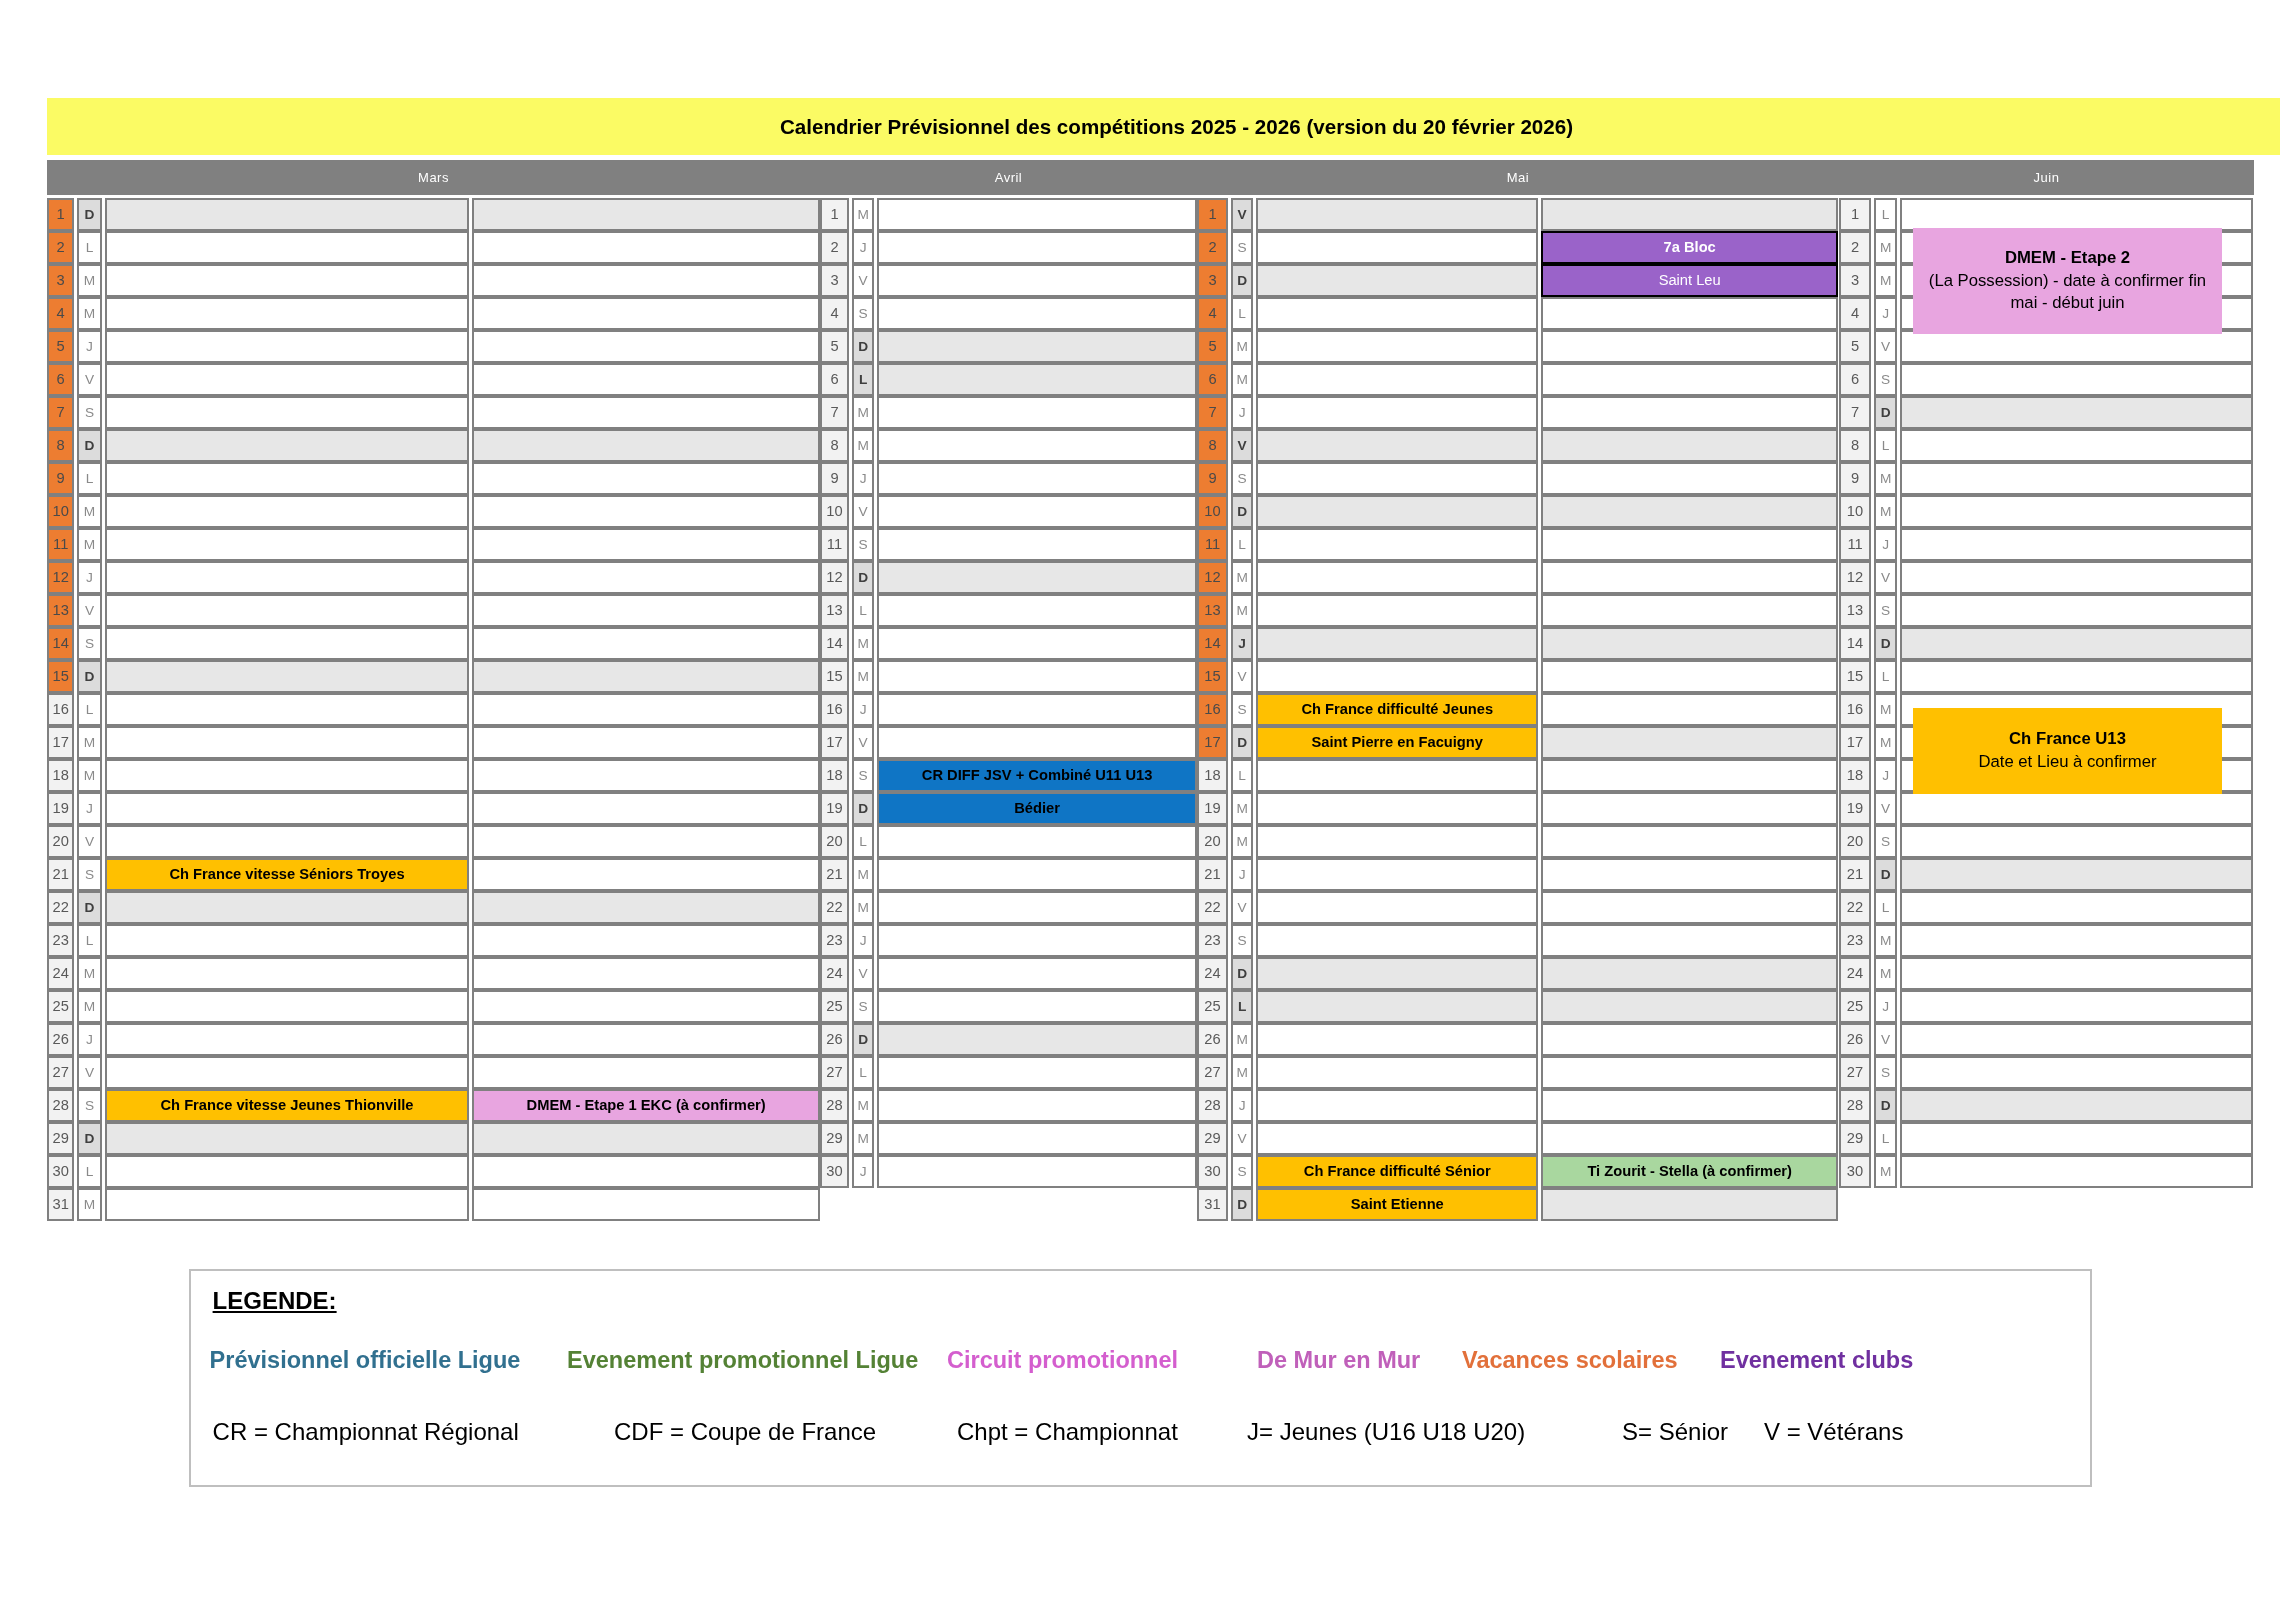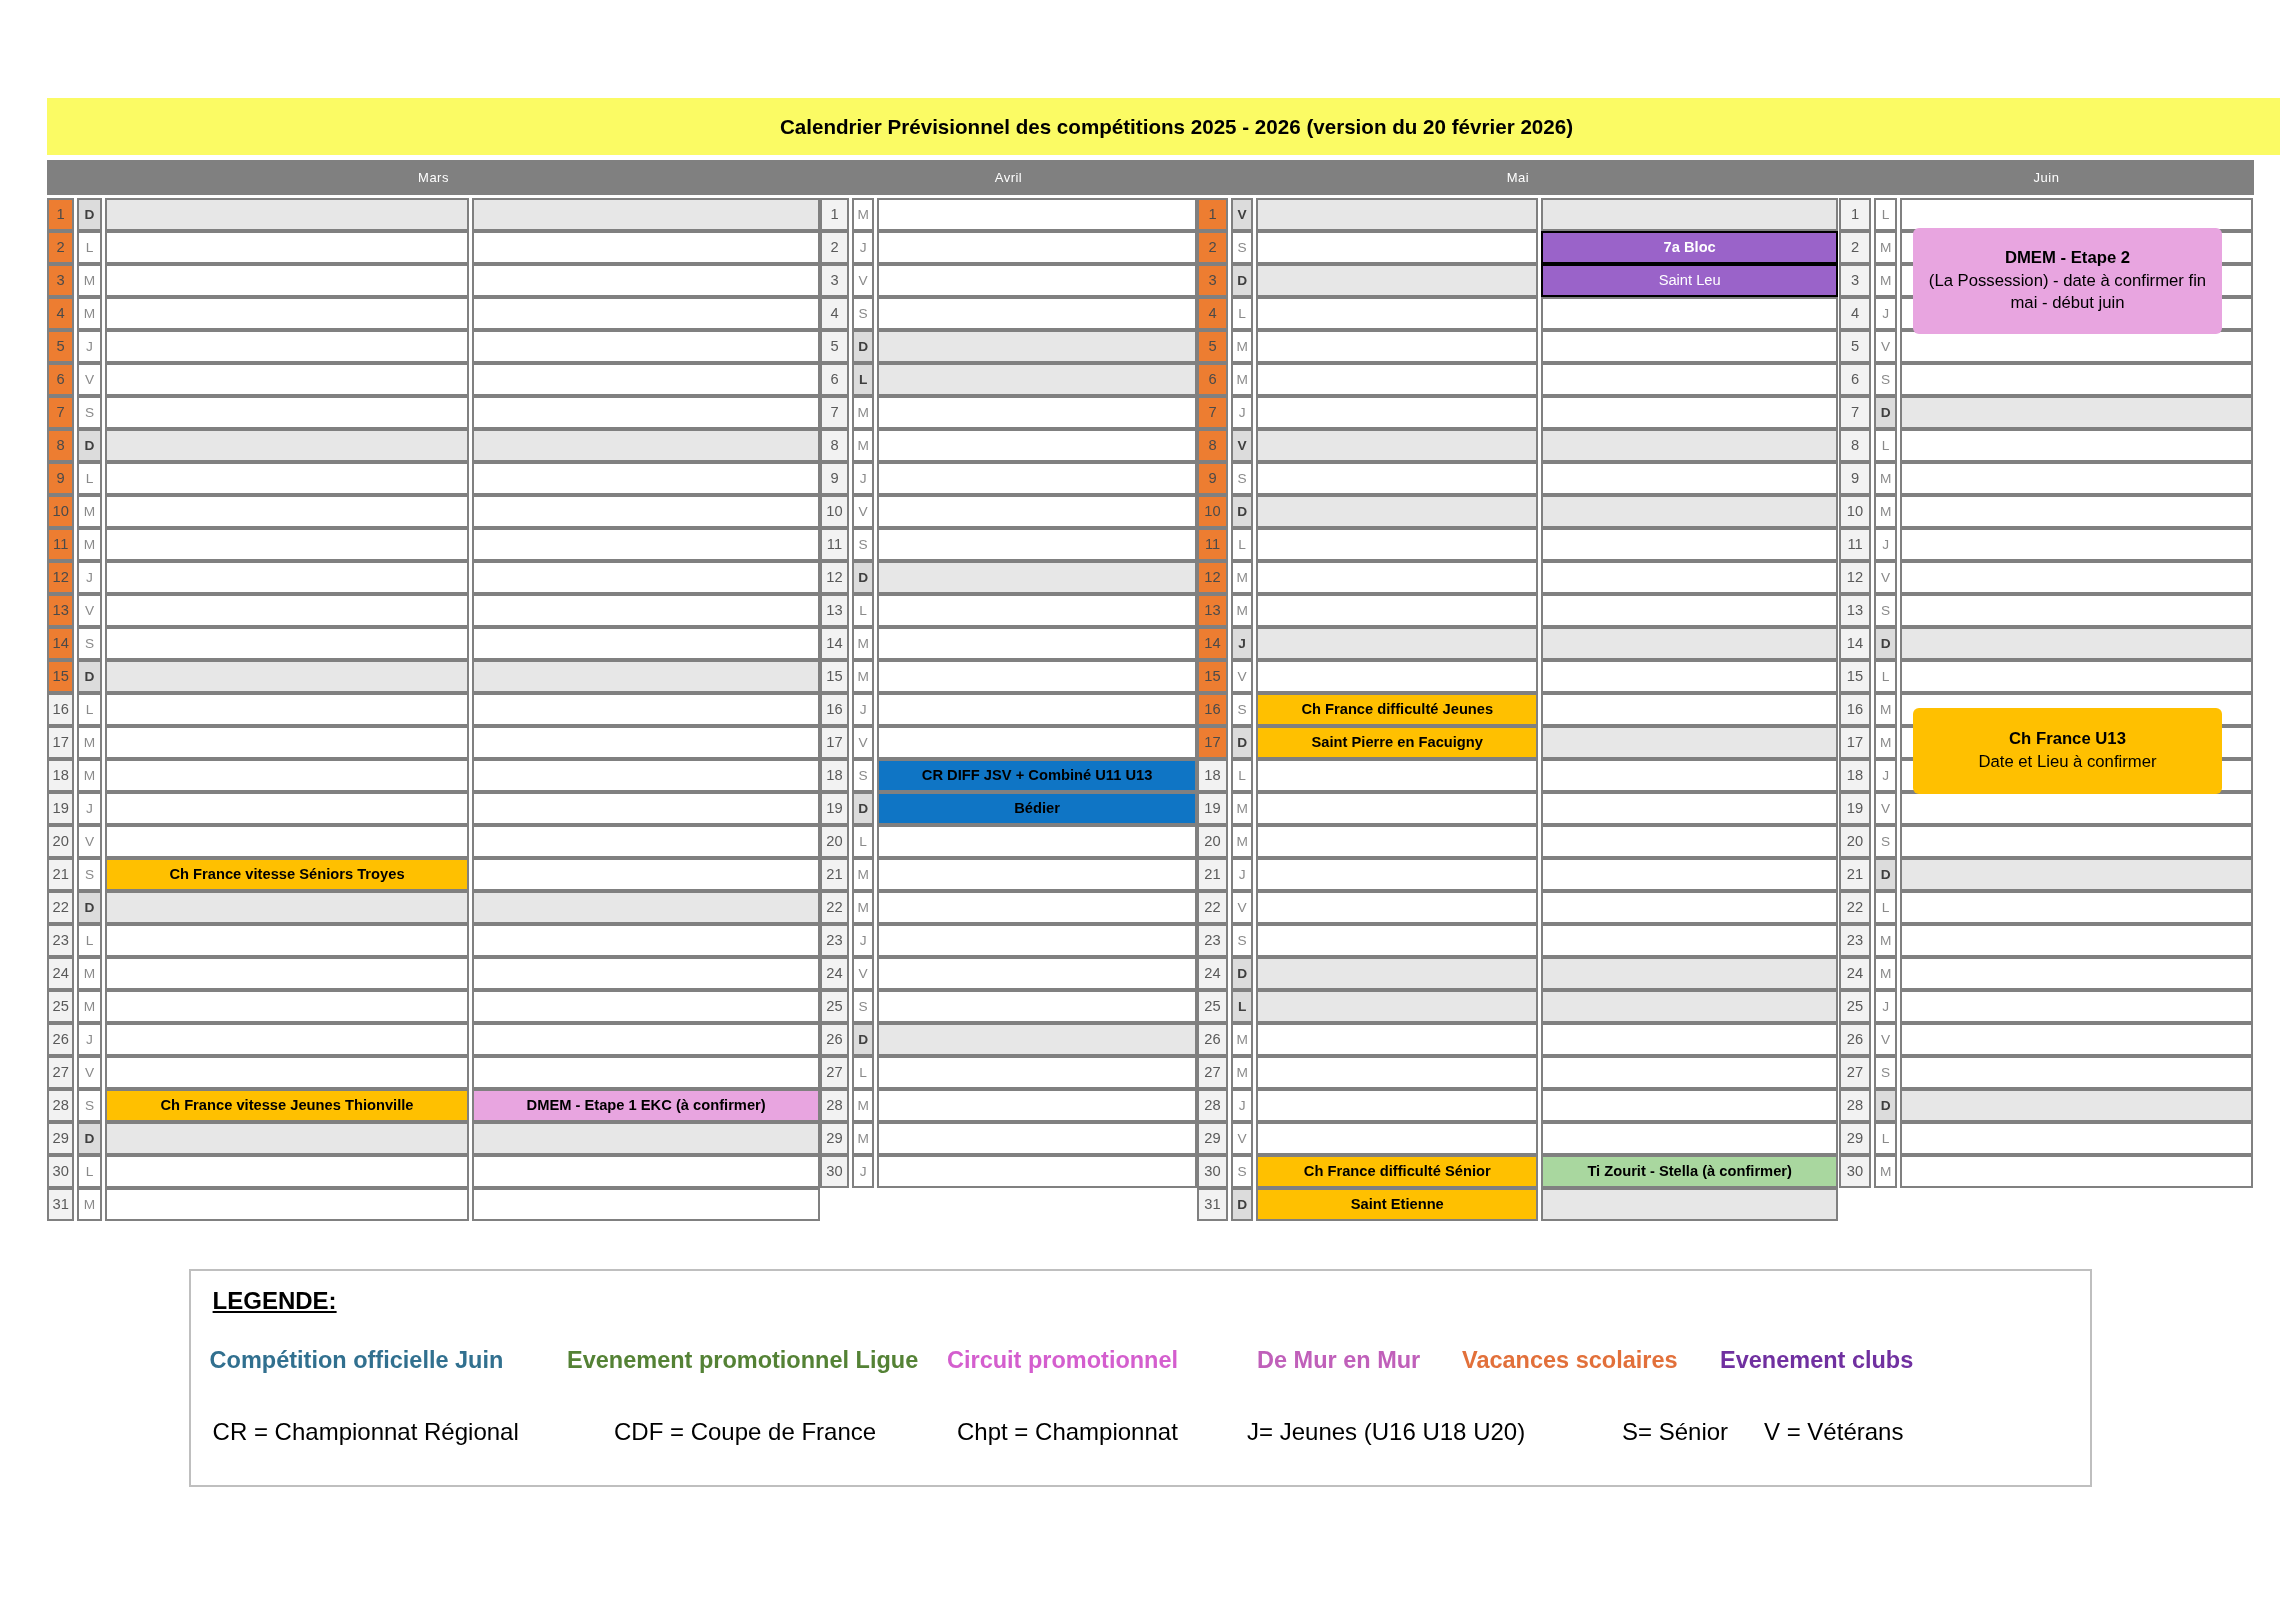--- a/index.html
+++ b/index.html
@@ -15,21 +15,21 @@
   .num{background:#F2F2F2;color:#595959;font-size:14.7px;}
   .num.vac{background:#ED7D31;color:#4a4a4a;}
   .letter{background:#fff;color:#8a8a8a;font-size:13.7px;}
   .day-row.off .letter{background:#DCDCDC;color:#3f3f3f;font-weight:bold;}
   .ev{background:#fff;font-size:14.7px;font-weight:bold;color:#000;}
   .day-row.off .ev{background:#E7E7E7;}
   .m0 .num{width:27.4px}.m0 .letter{width:24.5px}.m0 .ev.c1{width:365px}.m0 .ev.c2{width:348px}
   .m1 .num{width:29px}.m1 .letter{width:22.5px}.m1 .ev.only{width:320px}
   .m2 .num{width:31px}.m2 .letter{width:22.5px}.m2 .ev.c1{width:282px}.m2 .ev.c2{width:297px}
   .m3 .num{width:32px}.m3 .letter{width:23.5px}.m3 .ev.only{width:353px}
-  .float-ev{position:absolute;z-index:2;display:flex;flex-wrap:wrap;align-content:center;justify-content:center;text-align:center;font-size:16.7px;line-height:1.35;padding:3.9px 13.7px;box-sizing:border-box;color:#000;border-radius:6px;}
+  .float-ev{position:absolute;z-index:2;display:flex;flex-wrap:wrap;align-content:center;justify-content:center;text-align:center;font-size:16.7px;line-height:1.35;padding:3.9px 13.7px;box-sizing:border-box;color:#000;}
   .f0{top:68px;left:74px;width:309px;height:106px;}
   .f1{top:548px;left:74px;width:309px;height:86px;}
   .legend{position:absolute;left:189px;top:1269px;width:1899px;height:214px;border:2px solid #BFBFBF;background:#fff;}
   .legend-heading{position:absolute;left:21.6px;top:15.7px;font-size:24px;font-weight:bold;text-decoration:underline;color:#000;}
   .legend-cats span{position:absolute;top:76px;font-size:23.5px;font-weight:bold;white-space:nowrap;}
   .legend-cats span:nth-child(1){left:18.6px}
   .legend-cats span:nth-child(2){left:376px}
   .legend-cats span:nth-child(3){left:756px}
   .legend-cats span:nth-child(4){left:1066px}
   .legend-cats span:nth-child(5){left:1271px}
@@ -738,21 +738,21 @@
         <div class="float-ev f1" style="background: rgb(255, 192, 0);">
           <span style="font-weight: bold;">Ch France U13</span>
           <span style="flex-basis: 100%;"></span>
           <span style="font-weight: normal;">Date et Lieu à confirmer</span>
         </div>
       </div>
     </div>
   <div class="legend">
     <div class="legend-heading">LEGENDE:</div>
     <div class="legend-cats" id="legend-cats">
-        <span style="color: rgb(49, 112, 143);">Compétition officielle Juin</span>
+        <span style="color: rgb(49, 112, 143);">Prévisionnel officielle Ligue</span>
         <span style="color: rgb(84, 130, 53);">Evenement promotionnel Ligue</span>
         <span style="color: rgb(212, 94, 206);">Circuit promotionnel</span>
         <span style="color: rgb(192, 96, 186);">De Mur en Mur</span>
         <span style="color: rgb(226, 112, 58);">Vacances scolaires</span>
         <span style="color: rgb(112, 48, 160);">Evenement clubs</span>
       </div>
     <div class="legend-abbrs" id="legend-abbrs">
         <span>CR = Championnat Régional</span>
         <span>CDF = Coupe de France</span>
         <span>Chpt = Championnat</span>

